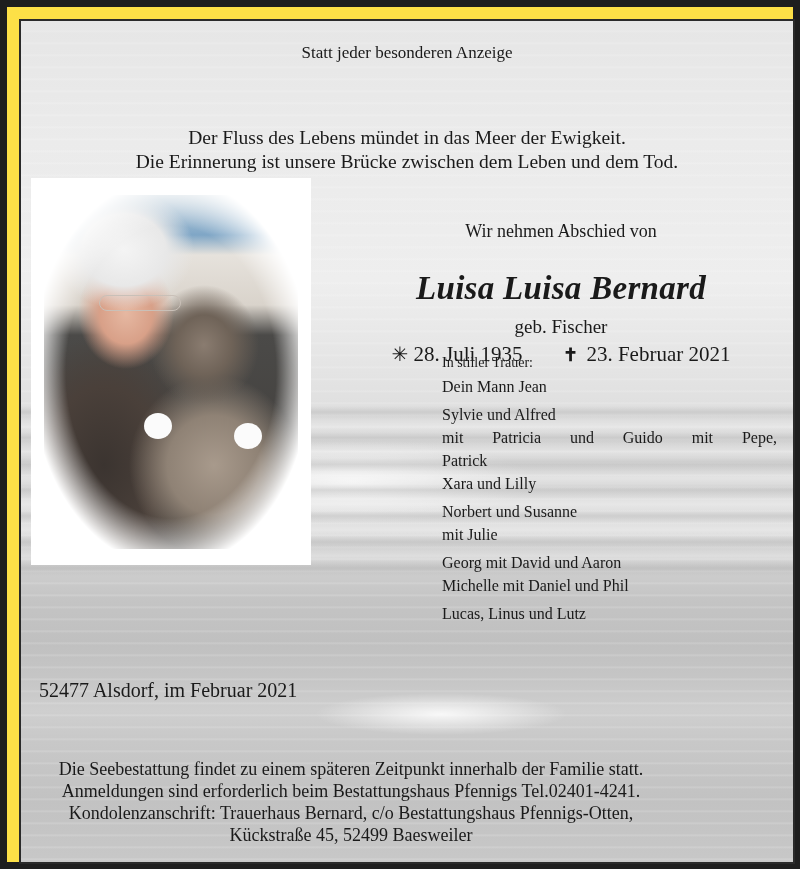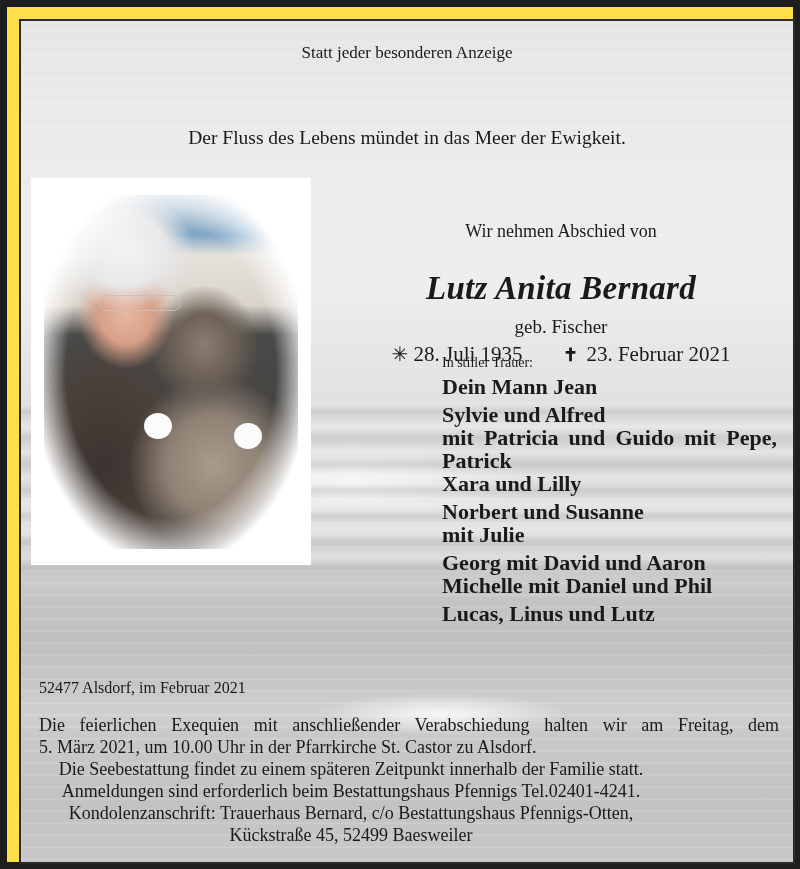--- a/index.html
+++ b/index.html
@@ -86,58 +86,59 @@
     .photo .paw.p1 { left: 100px; top: 218px; }
     .photo .paw.p2 { left: 190px; top: 228px; }
     .photo .glasses { position: absolute; left: 55px; top: 100px; width: 82px; height: 16px; border: 1.5px solid #c9c0b8; border-radius: 8px; }
 
     .mourning {
       position: absolute; left: 421px; top: 334px; width: 335px;
     }
     .mourning .lead { font-size: 14px; margin-bottom: 4px; }
     .mourning .group { margin-bottom: 5px; }
     .mourning .line {
-      font-size: 22px; font-weight: bold; line-height: 23px; white-space: nowrap;
+      font-size: 16px; font-weight: normal; line-height: 23px; white-space: nowrap;
     }
     .mourning .line.justify { text-align: justify; text-align-last: justify; white-space: normal; }
 
     .place-date {
-      position: absolute; left: 18px; top: 658px; font-size: 16px;
+      position: absolute; left: 18px; top: 658px; font-size: 20px;
     }
     .service {
       position: absolute; left: 18px; top: 693px; width: 740px; font-size: 18px; line-height: 22px;
     }
     .service .l1 { text-align: justify; text-align-last: justify; }
     .info {
       position: absolute; left: 0; width: 660px; top: 737px; text-align: center; font-size: 18px; line-height: 22px;
     }
   </style>
 </head>
 <body>
 
 <div class="outer-gap">
   <div class="inner-rule">
     <div class="sea-bg"></div>
 
     <div class="text-center intro">Statt jeder besonderen Anzeige</div>
 
     <div class="text-center motto">
       <div>Der Fluss des Lebens mündet in das Meer der Ewigkeit.</div>
+      <div>Die Erinnerung ist unsere Brücke zwischen dem Leben und dem Tod.</div>
     </div>
 
     <div class="photo-frame">
       <div class="photo" title="Portrait of an elderly woman with white hair and glasses holding a long-haired grey tabby cat">
         <span class="glasses"></span>
         <span class="paw p1"></span>
         <span class="paw p2"></span>
       </div>
     </div>
 
     <div class="farewell-block farewell">Wir nehmen Abschied von</div>
-    <div class="farewell-block name">Lutz Anita Bernard</div>
+    <div class="farewell-block name">Luisa Luisa Bernard</div>
     <div class="farewell-block maiden">geb. Fischer</div>
     <div class="farewell-block dates">
       <span class="sym">✳</span>
       <span>28. Juli 1935</span>
       <span class="gap"></span>
       <span class="cross">✝</span>
       <span>23. Februar 2021</span>
     </div>
 
     <div class="mourning">
@@ -159,24 +160,20 @@
         <div class="line">Georg mit David und Aaron</div>
         <div class="line">Michelle mit Daniel und Phil</div>
       </div>
       <div class="group">
         <div class="line">Lucas, Linus und Lutz</div>
       </div>
     </div>
 
     <div class="place-date">52477 Alsdorf, im Februar 2021</div>
 
-    <div class="service">
-      <div class="l1">Die feierlichen Exequien mit anschließender Verabschiedung halten wir am Freitag, dem</div>
-      <div>5. März 2021, um 10.00 Uhr in der Pfarrkirche St. Castor zu Alsdorf.</div>
-    </div>
 
     <div class="info">
       <div>Die Seebestattung findet zu einem späteren Zeitpunkt innerhalb der Familie statt.</div>
       <div>Anmeldungen sind erforderlich beim Bestattungshaus Pfennigs Tel.02401-4241.</div>
       <div>Kondolenzanschrift: Trauerhaus Bernard, c/o Bestattungshaus Pfennigs-Otten,</div>
       <div>Kückstraße 45, 52499 Baesweiler</div>
     </div>
   </div>
 </div>
 

